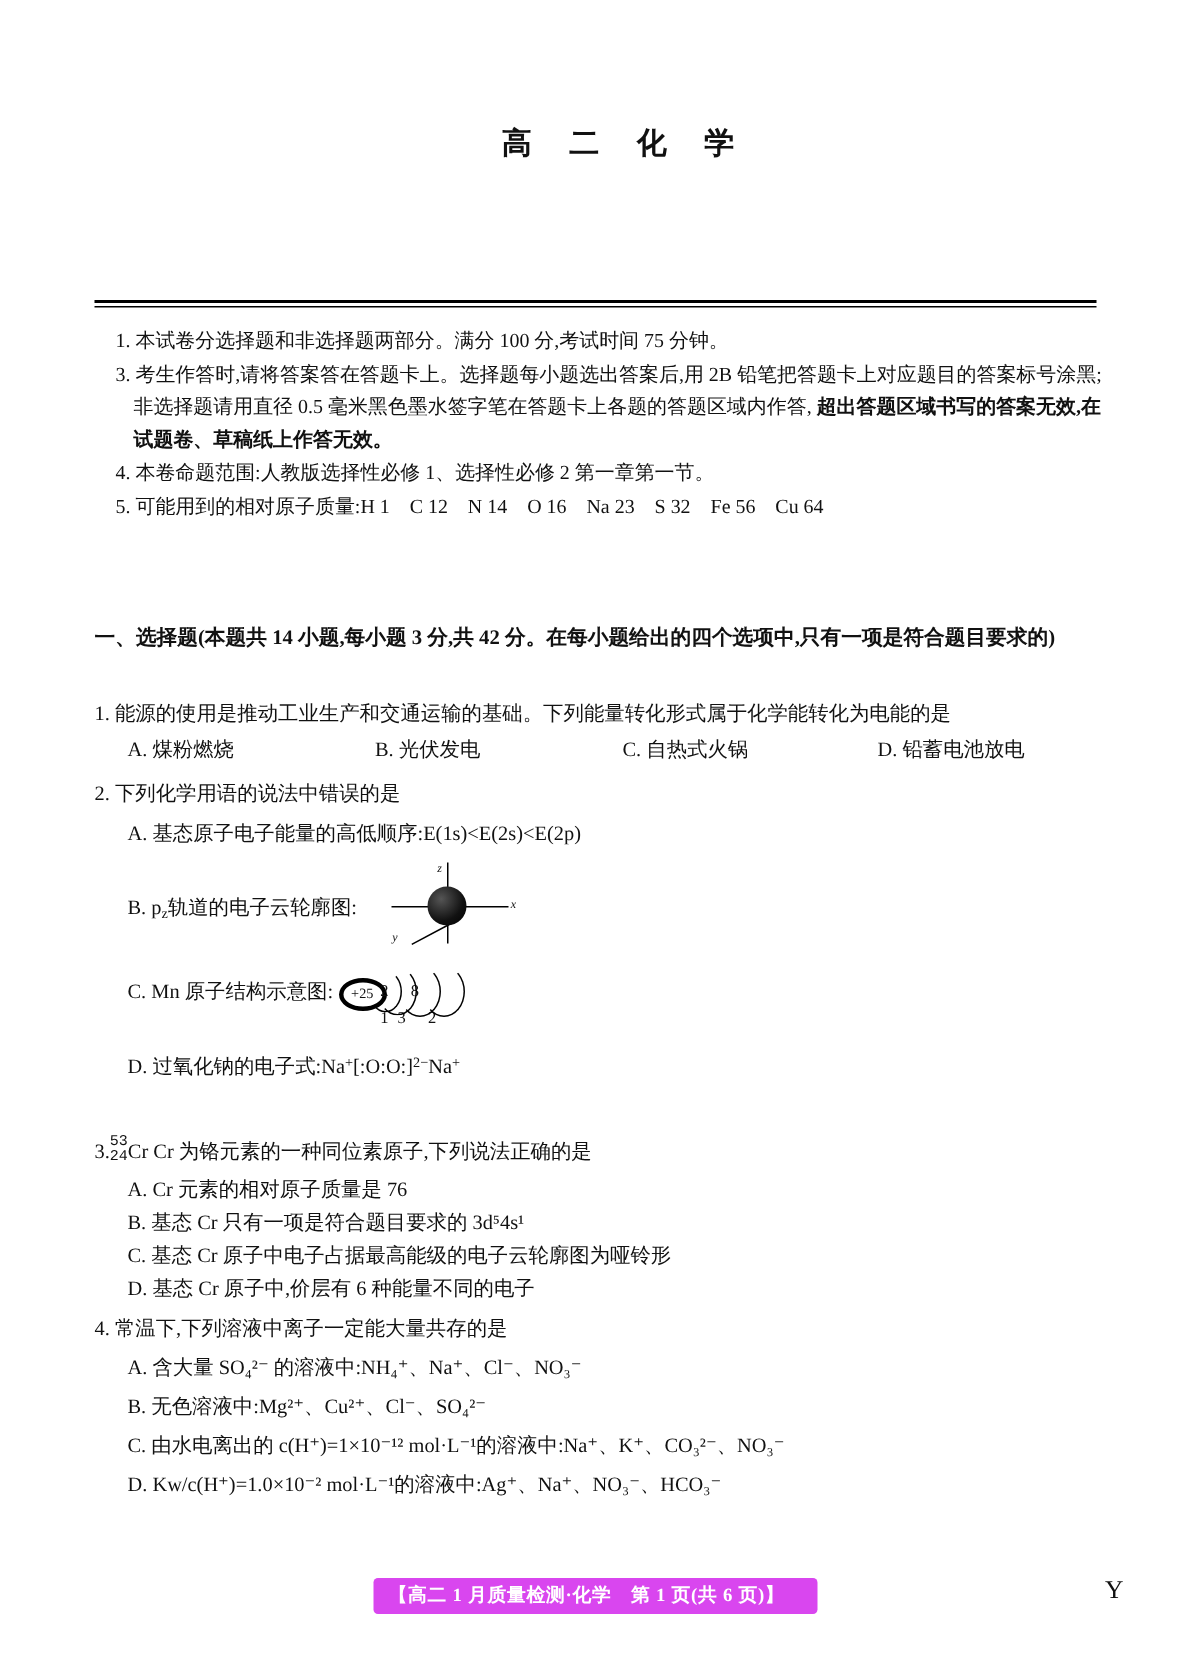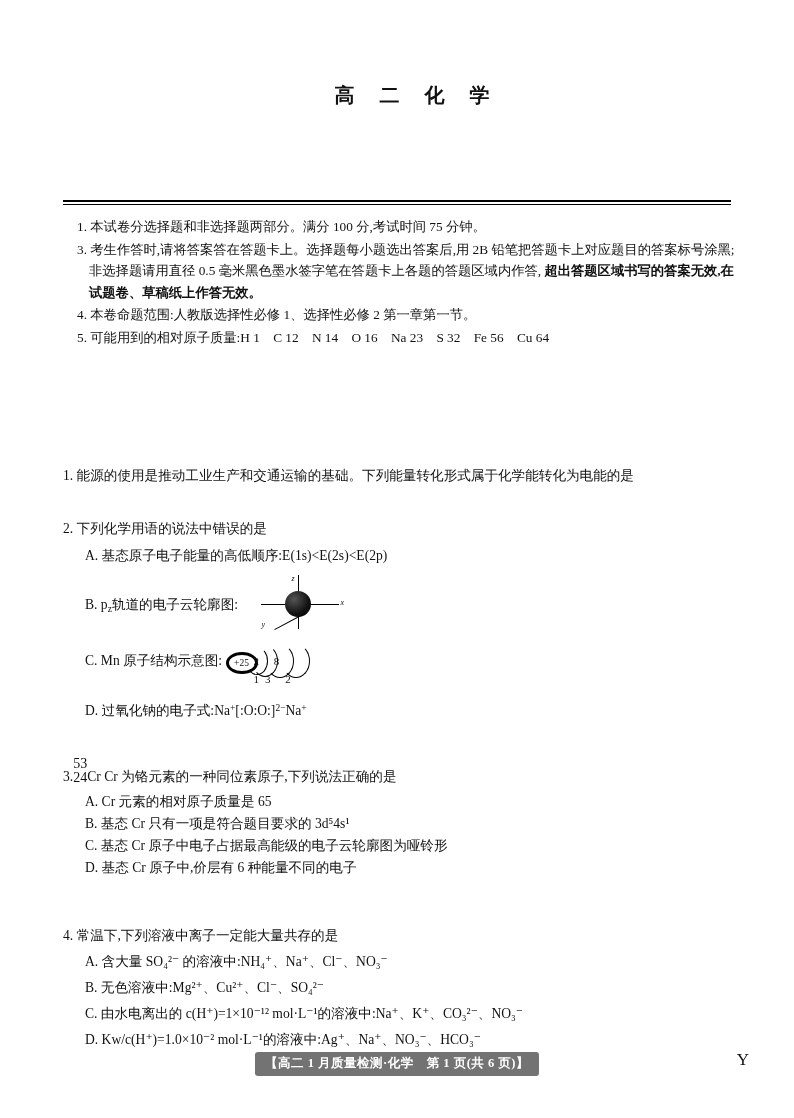--- a/index.html
+++ b/index.html
@@ -127,25 +127,25 @@
     border-radius:50%;
     border-color:transparent #000 #000 transparent;
   }
   .footer{
     position:absolute;
     left:0;top:1052px;width:794px;
     text-align:center;
   }
   .foot-badge{
     display:inline-block;
-    background:#737373;
+    background:#d946ef;
     color:#fff;
     font-size:12.5px;
     font-weight:bold;
-    padding:3px 10px 4px 10px;
+    padding:3px 22px 4px 10px;
     border-radius:3px;
     letter-spacing:0.5px;
   }
   .foot-y{
     position:absolute;
     right:45px;top:1050px;
     font-size:17px;
     font-family:"Liberation Serif",serif;
   }
 </style>
@@ -164,26 +164,33 @@
       <li>1. 本试卷分选择题和非选择题两部分。满分 100 分,考试时间 75 分钟。</li>
       <li>
         <span>3. 考生作答时,请将答案答在答题卡上。选择题每小题选出答案后,用 2B 铅笔把答题卡上对应题目的答案标号涂黑;非选择题请用直径 0.5 毫米黑色墨水签字笔在答题卡上各题的答题区域内作答,</span>
         <span class="strongline">超出答题区域书写的答案无效,在试题卷、草稿纸上作答无效。</span>
       </li>
       <li>4. 本卷命题范围:人教版选择性必修 1、选择性必修 2 第一章第一节。</li>
       <li>5. 可能用到的相对原子质量:H 1　C 12　N 14　O 16　Na 23　S 32　Fe 56　Cu 64</li>
     </ol>
   </div>
 
+  <div class="sec-head">一、选择题(本题共 14 小题,每小题 3 分,共 42 分。在每小题给出的四个选项中,只有一项是符合题目要求的)</div>
 
   <div class="q" style="top:465px;">
     <span class="stem">
       <span>1.</span>
       <span>能源的使用是推动工业生产和交通运输的基础。下列能量转化形式属于化学能转化为电能的是</span>
     </span>
+    <div class="opts-row">
+      <span style="width:165px">A. 煤粉燃烧</span>
+      <span style="width:165px">B. 光伏发电</span>
+      <span style="width:170px">C. 自热式火锅</span>
+      <span>D. 铅蓄电池放电</span>
+    </div>
   </div>
 
   <div class="q" style="top:518px;">
     <span class="stem">
       <span>2.</span>
       <span>下列化学用语的说法中错误的是</span>
     </span>
     <span class="opt-block" style="margin-top:5px;">A. 基态原子电子能量的高低顺序:E(1s)&lt;E(2s)&lt;E(2p)</span>
 
     <span class="opt-block" style="margin-top:8px;">
@@ -211,30 +218,30 @@
       </span>
     </span>
 
     <span class="opt-block" style="margin-top:21px;">
       <span>D. 过氧化钠的电子式:Na</span><span class="sup">+</span><span>[</span><span>:O:O:</span><span>]</span><span class="sup">2−</span><span>Na</span><span class="sup">+</span>
     </span>
   </div>
 
   <div class="q" style="top:757px;">
     <span class="stem">
-      <span>3.</span><span style="display:inline-block;vertical-align:-1px;font-size:14px;line-height:1.0;text-align:left;"><span style="display:block">53</span><span style="display:block">24</span></span><span>Cr</span>
+      <span>3.</span><span style="display:inline-block;vertical-align:-1px;font-size:10px;line-height:1.0;text-align:left;font-family:Liberation Mono, monospace;"><span style="display:block">53</span><span style="display:block">24</span></span><span>Cr</span>
       <span>Cr 为铬元素的一种同位素原子,下列说法正确的是</span>
     </span>
-    <span class="opt-block" style="margin-top:3px;">A. Cr 元素的相对原子质量是 65</span>
+    <span class="opt-block" style="margin-top:3px;">A. Cr 元素的相对原子质量是 76</span>
     <span class="opt-block">B. 基态 Cr 只有一项是符合题目要求的 3d⁵4s¹</span>
     <span class="opt-block">C. 基态 Cr 原子中电子占据最高能级的电子云轮廓图为哑铃形</span>
     <span class="opt-block">D. 基态 Cr 原子中,价层有 6 种能量不同的电子</span>
   </div>
 
-  <div class="q" style="top:925px;">
+  <div class="q" style="top:875px;">
     <span class="stem">
       <span>4.</span>
       <span>常温下,下列溶液中离子一定能大量共存的是</span>
     </span>
     <span class="opt-block" style="margin-top:4px;">A. 含大量 SO₄²⁻ 的溶液中:NH₄⁺、Na⁺、Cl⁻、NO₃⁻</span>
     <span class="opt-block" style="margin-top:4px;">B. 无色溶液中:Mg²⁺、Cu²⁺、Cl⁻、SO₄²⁻</span>
     <span class="opt-block" style="margin-top:4px;">C. 由水电离出的 c(H⁺)=1×10⁻¹² mol·L⁻¹的溶液中:Na⁺、K⁺、CO₃²⁻、NO₃⁻</span>
     <span class="opt-block" style="margin-top:4px;">D. Kw/c(H⁺)=1.0×10⁻² mol·L⁻¹的溶液中:Ag⁺、Na⁺、NO₃⁻、HCO₃⁻</span>
   </div>
 

